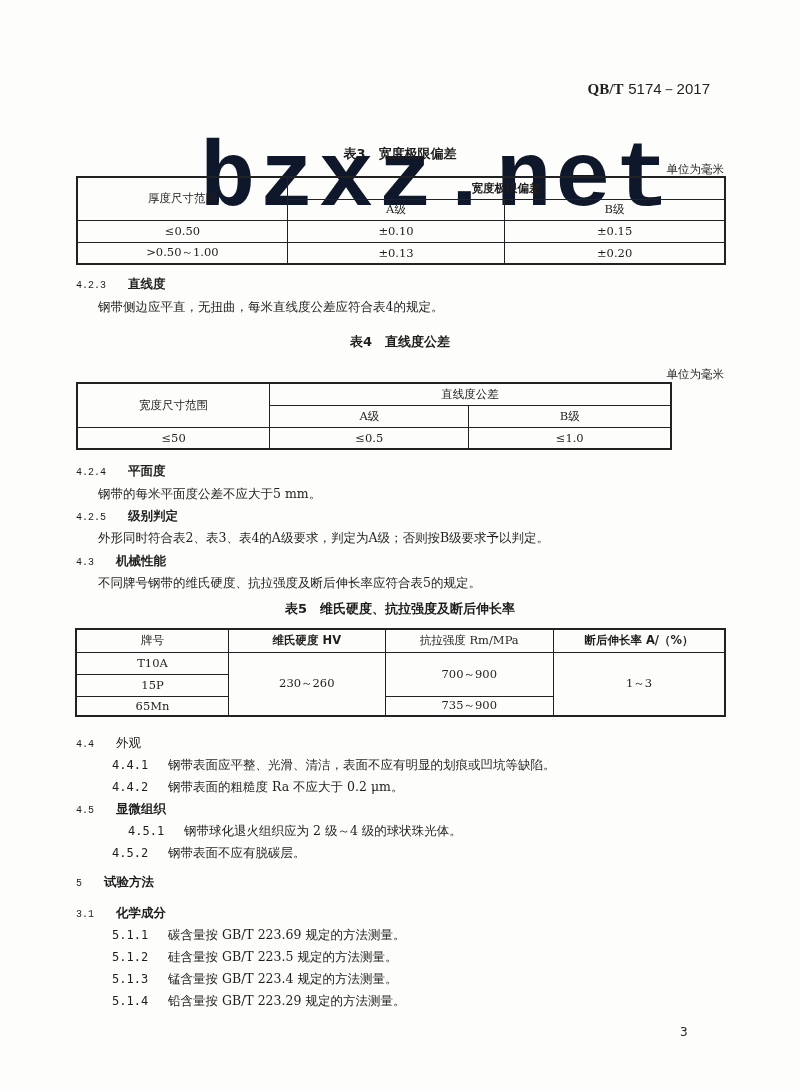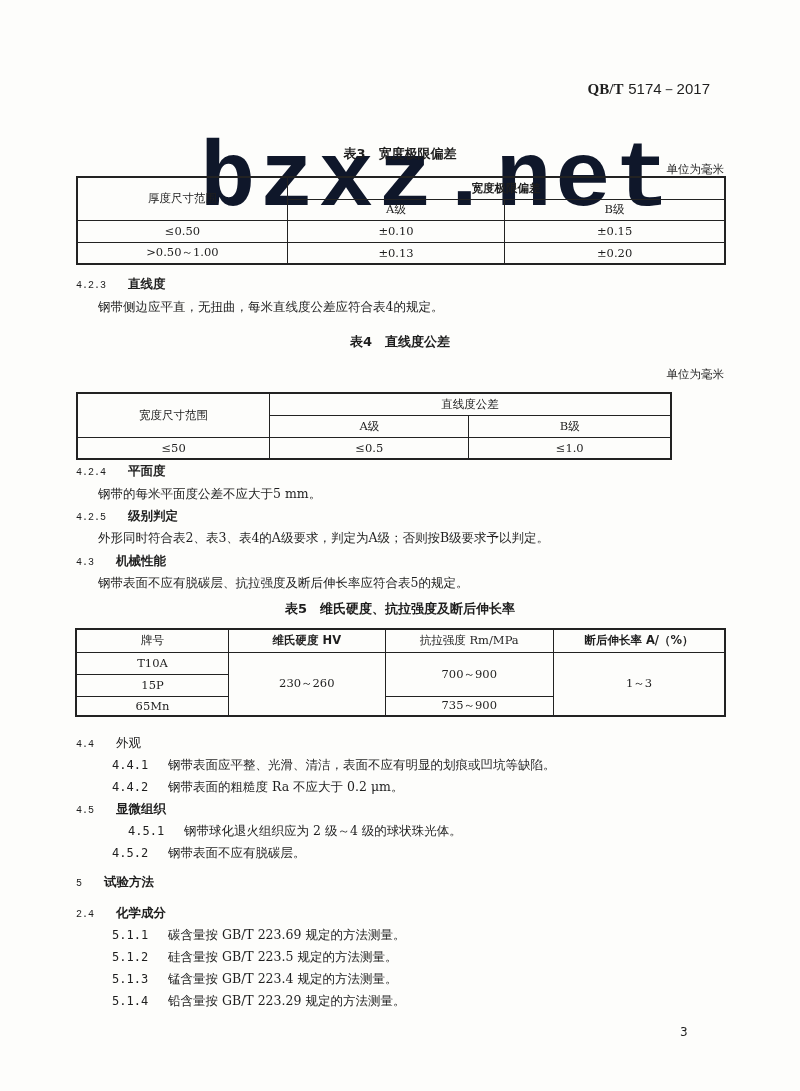--- a/index.html
+++ b/index.html
@@ -64,21 +64,21 @@
 </tbody>
   </table>
 
 <div class="abs h" style="left:76px; top:276px;">
   <span class="num">4.2.3</span><span class="title">直线度</span>
 </div>
 <div class="abs p" style="left:98px; top:299px;">钢带侧边应平直，无扭曲，每米直线度公差应符合表4的规定。</div>
 
 <div class="abs cap" style="top:333px;">表4　直线度公差</div>
 <div class="abs unit" style="top:367px;">单位为毫米</div>
-<table class="t" style="left:76px; top:392px; width:596px;padding-left:18px;">
+<table class="t" style="left:76px; top:382px; width:596px;padding-left:18px;">
   <colgroup>
       <col style="width:211px">
       <col style="width:218px">
       <col style="width:221px">
     </colgroup>
   <tbody>
       <tr style="height:22px">
     <td rowspan="2">宽度尺寸范围</td>
     <td colspan="2">直线度公差</td>
   </tr>
@@ -100,21 +100,21 @@
 <div class="abs p" style="left:98px; top:486px;">钢带的每米平面度公差不应大于5 mm。</div>
 
 <div class="abs h" style="left:76px; top:508px;">
   <span class="num">4.2.5</span><span class="title">级别判定</span>
 </div>
 <div class="abs p" style="left:98px; top:530px;">外形同时符合表2、表3、表4的A级要求，判定为A级；否则按B级要求予以判定。</div>
 
 <div class="abs h" style="left:76px; top:553px;">
   <span class="num" style="width:40px">4.3</span><span class="title">机械性能</span>
 </div>
-<div class="abs p" style="left:98px; top:575px;">钢带表面不应有脱碳层、抗拉强度及断后伸长率应符合表5的规定。</div>
+<div class="abs p" style="left:98px; top:575px;">不同牌号钢带的维氏硬度、抗拉强度及断后伸长率应符合表5的规定。</div>
 
 <div class="abs cap" style="top:600px;">表5　维氏硬度、抗拉强度及断后伸长率</div>
 <table class="t" style="left:75px; top:628px; width:651px;">
   <colgroup>
       <col style="width:153px">
       <col style="width:157px">
       <col style="width:169px">
       <col style="width:172px">
     </colgroup>
   <tbody>
@@ -161,21 +161,21 @@
 </div>
 <div class="abs p item" style="left:76px; top:845px;">
   <span class="num">4.5.2</span><span>钢带表面不应有脱碳层。</span>
 </div>
 
 <div class="abs h" style="left:76px; top:874px;">
   <span class="num" style="width:28px">5</span><span class="title">试验方法</span>
 </div>
 
 <div class="abs h" style="left:76px; top:905px;">
-  <span class="num" style="width:40px">2.4</span><span class="title">化学成分</span>
+  <span class="num" style="width:40px">3.1</span><span class="title">化学成分</span>
 </div>
 <div class="abs p item" style="left:76px; top:927px;">
   <span class="num">5.1.1</span><span>碳含量按 GB/T 223.69 规定的方法测量。</span>
 </div>
 <div class="abs p item" style="left:76px; top:949px;">
   <span class="num">5.1.2</span><span>硅含量按 GB/T 223.5 规定的方法测量。</span>
 </div>
 <div class="abs p item" style="left:76px; top:971px;">
   <span class="num">5.1.3</span><span>锰含量按 GB/T 223.4 规定的方法测量。</span>
 </div>

